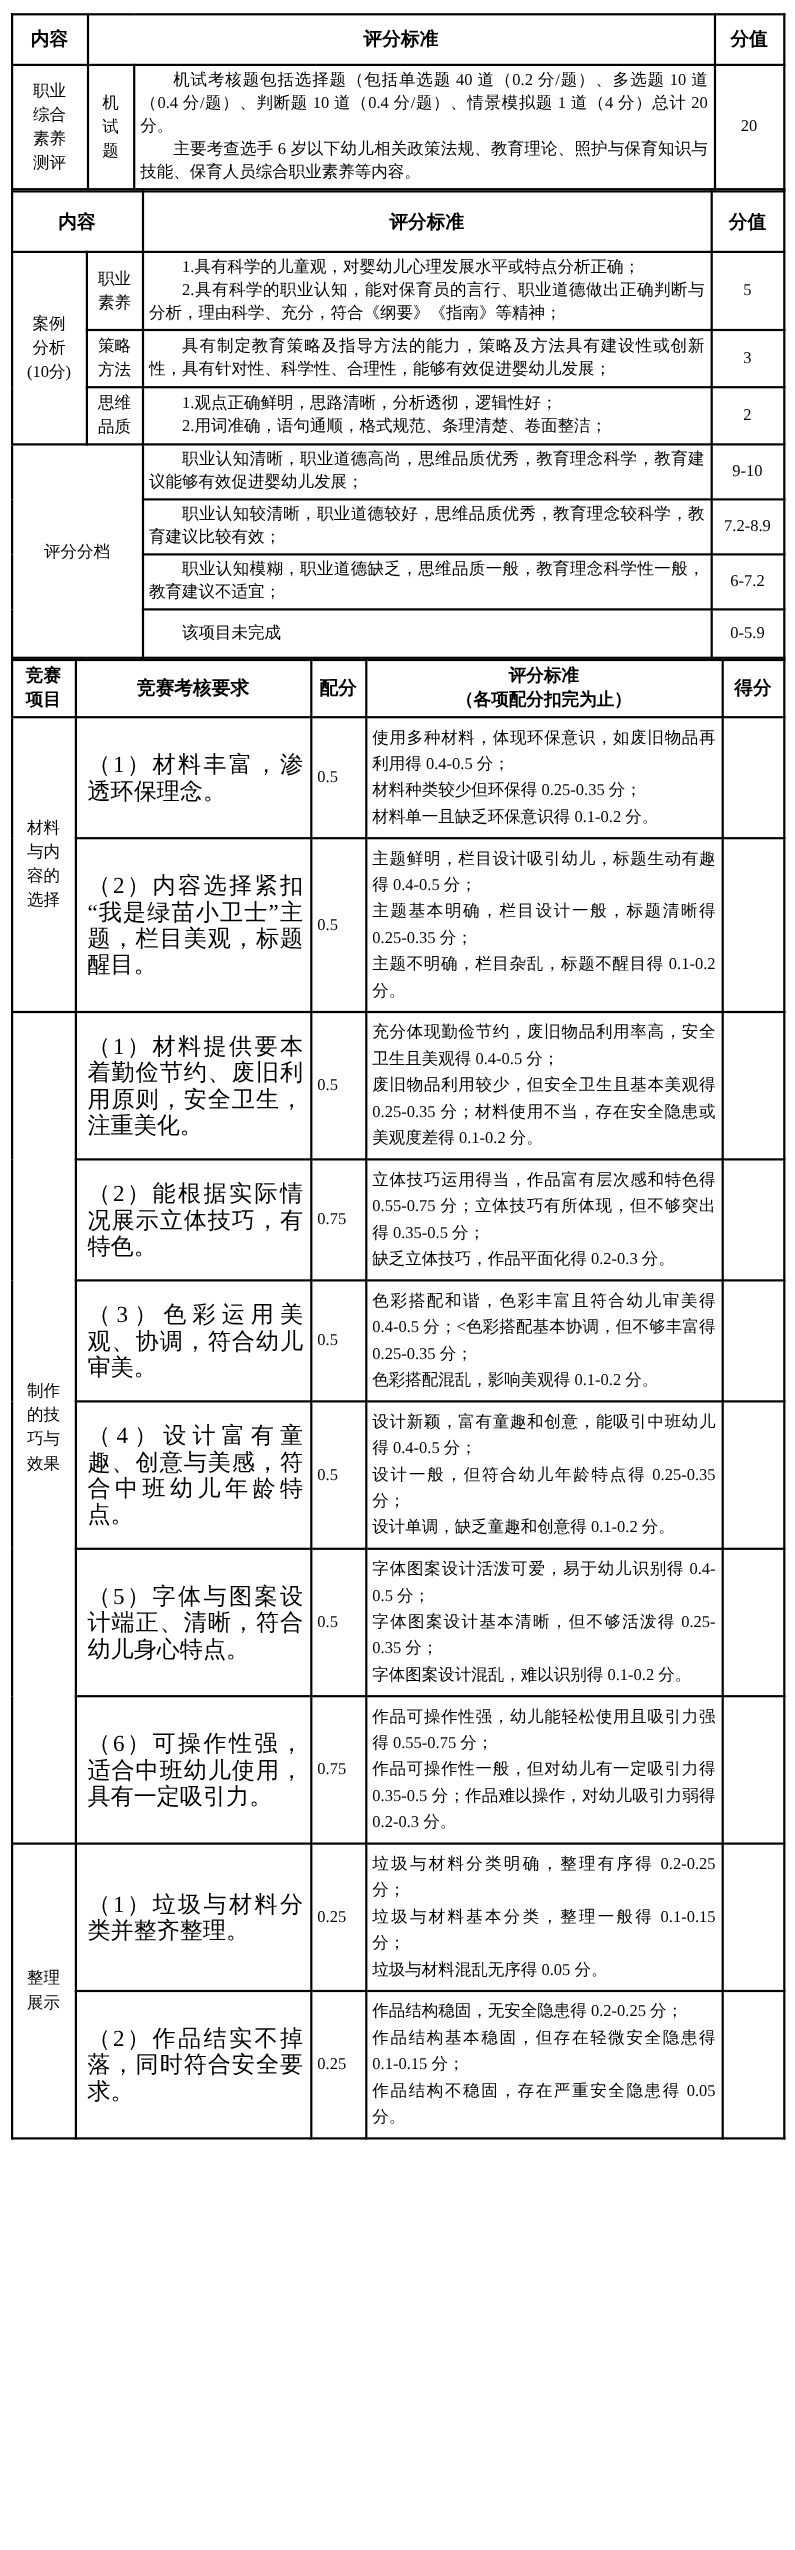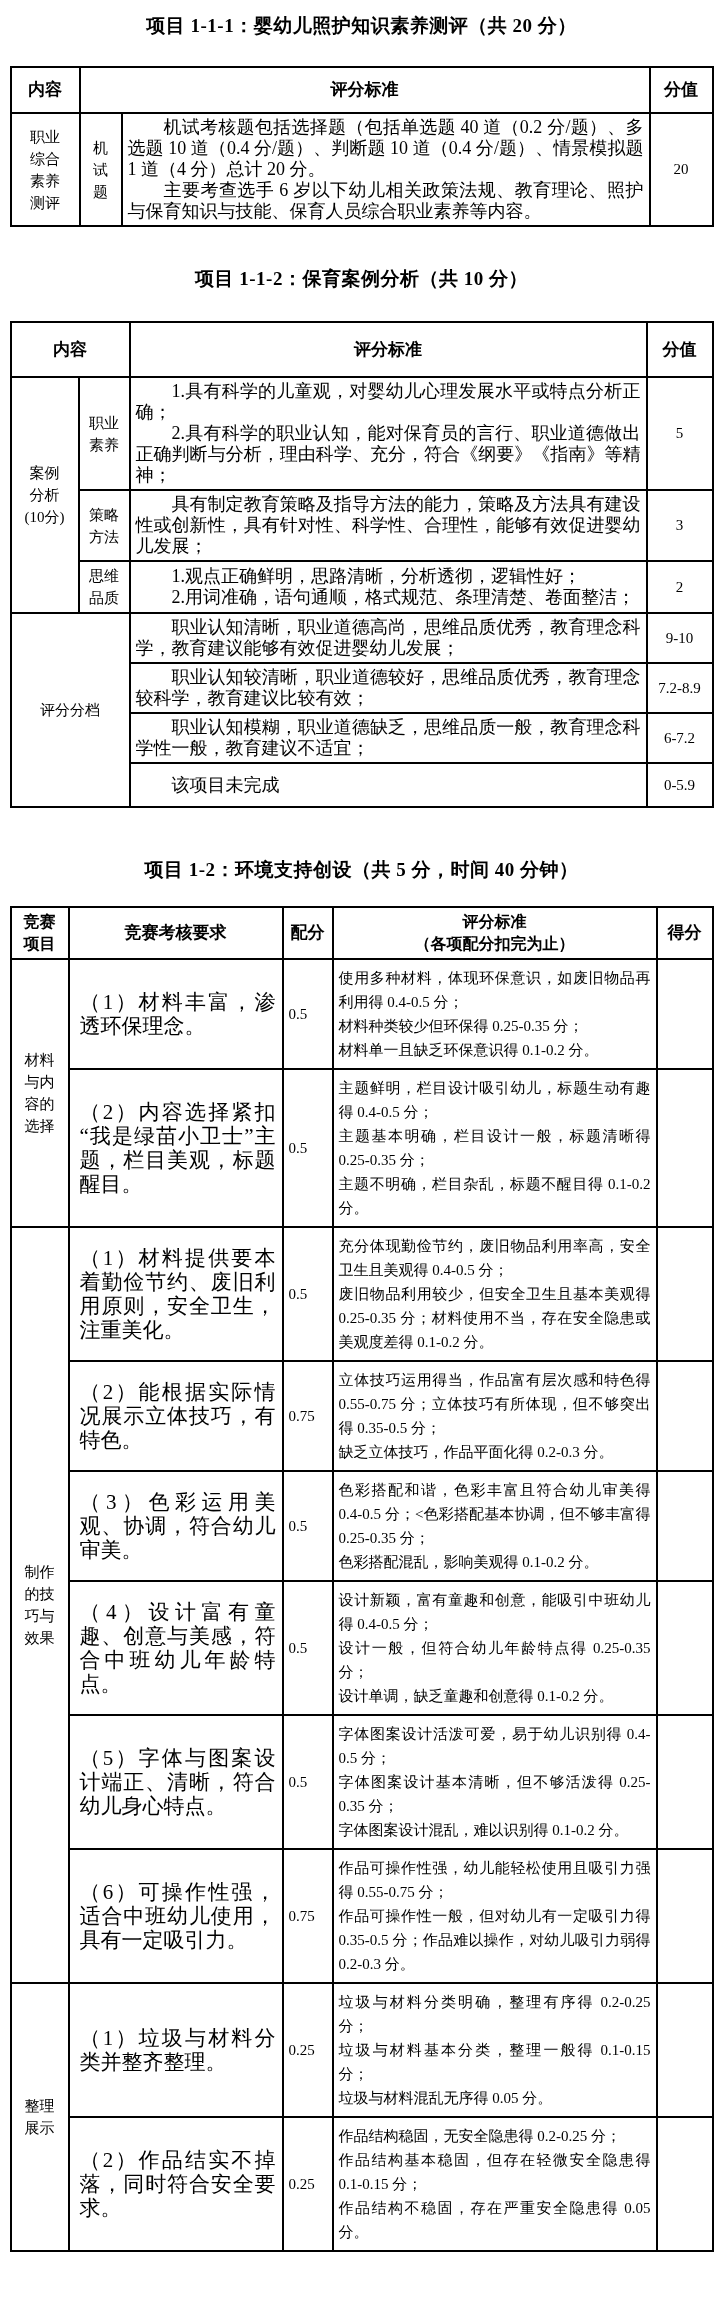--- a/index.html
+++ b/index.html
@@ -49,21 +49,21 @@
     text-align: center;
     white-space: pre-line;
     font-size: 15px;
     line-height: 22px;
     padding: 3px 2px;
   }
   .glab { text-align: center; font-size: 15px; padding: 3px 2px; }
   .crit { padding: 5px 8px; }
   .crit p {
     margin: 0;
-    font-size: 18px;
+    font-size: 15px;
     line-height: 21px;
     text-indent: 2em;
     text-align: justify;
   }
   .score {
     text-align: center;
     font-size: 15px;
     padding: 2px 1px;
   }
   
@@ -83,21 +83,20 @@
   }
   .t3 .pts { text-align: left; font-size: 15px; }
   .t3 .earn { padding: 0; }
 </style>
 </head>
 <body>
 
 <div class="page">
 
   <div>
-    <div class="title title-1">项目 1-1-1：婴幼儿照护知识素养测评（共 20 分）</div>
     <table class="tbl t1">
       <colgroup>
           <col style="width:69px">
           <col style="width:42px">
           <col style="width:528px">
           <col style="width:63px">
         </colgroup>
       <tbody>
         <tr>
           <th class="hd">内容</th>
@@ -116,21 +115,20 @@
             <p>机试考核题包括选择题（包括单选题 40 道（0.2 分/题）、多选题 10 道（0.4 分/题）、判断题 10 道（0.4 分/题）、情景模拟题 1 道（4 分）总计 20 分。</p>
             <p>主要考查选手 6 岁以下幼儿相关政策法规、教育理论、照护与保育知识与技能、保育人员综合职业素养等内容。</p>
           </td>
           <td class="score">20</td>
         </tr>
       </tbody>
     </table>
   </div>
 
   <div>
-    <div class="title title-2">项目 1-1-2：保育案例分析（共 10 分）</div>
     <table class="tbl t2">
       <colgroup>
           <col style="width:68px">
           <col style="width:51px">
           <col style="width:517px">
           <col style="width:66px">
         </colgroup>
       <tbody>
         <tr>
           <th class="hd" colspan="2">内容</th>
@@ -189,21 +187,20 @@
           <td class="crit" style="height:44px">
             <p>该项目未完成</p>
           </td>
           <td class="score">0-5.9</td>
         </tr>
       </tbody>
     </table>
   </div>
 
   <div>
-    <div class="title title-3">项目 1-2：环境支持创设（共 5 分，时间 40 分钟）</div>
     <table class="tbl t3">
       <colgroup>
           <col style="width:58px">
           <col style="width:214px">
           <col style="width:50px">
           <col style="width:324px">
           <col style="width:56px">
         </colgroup>
       <tbody>
         <tr>

